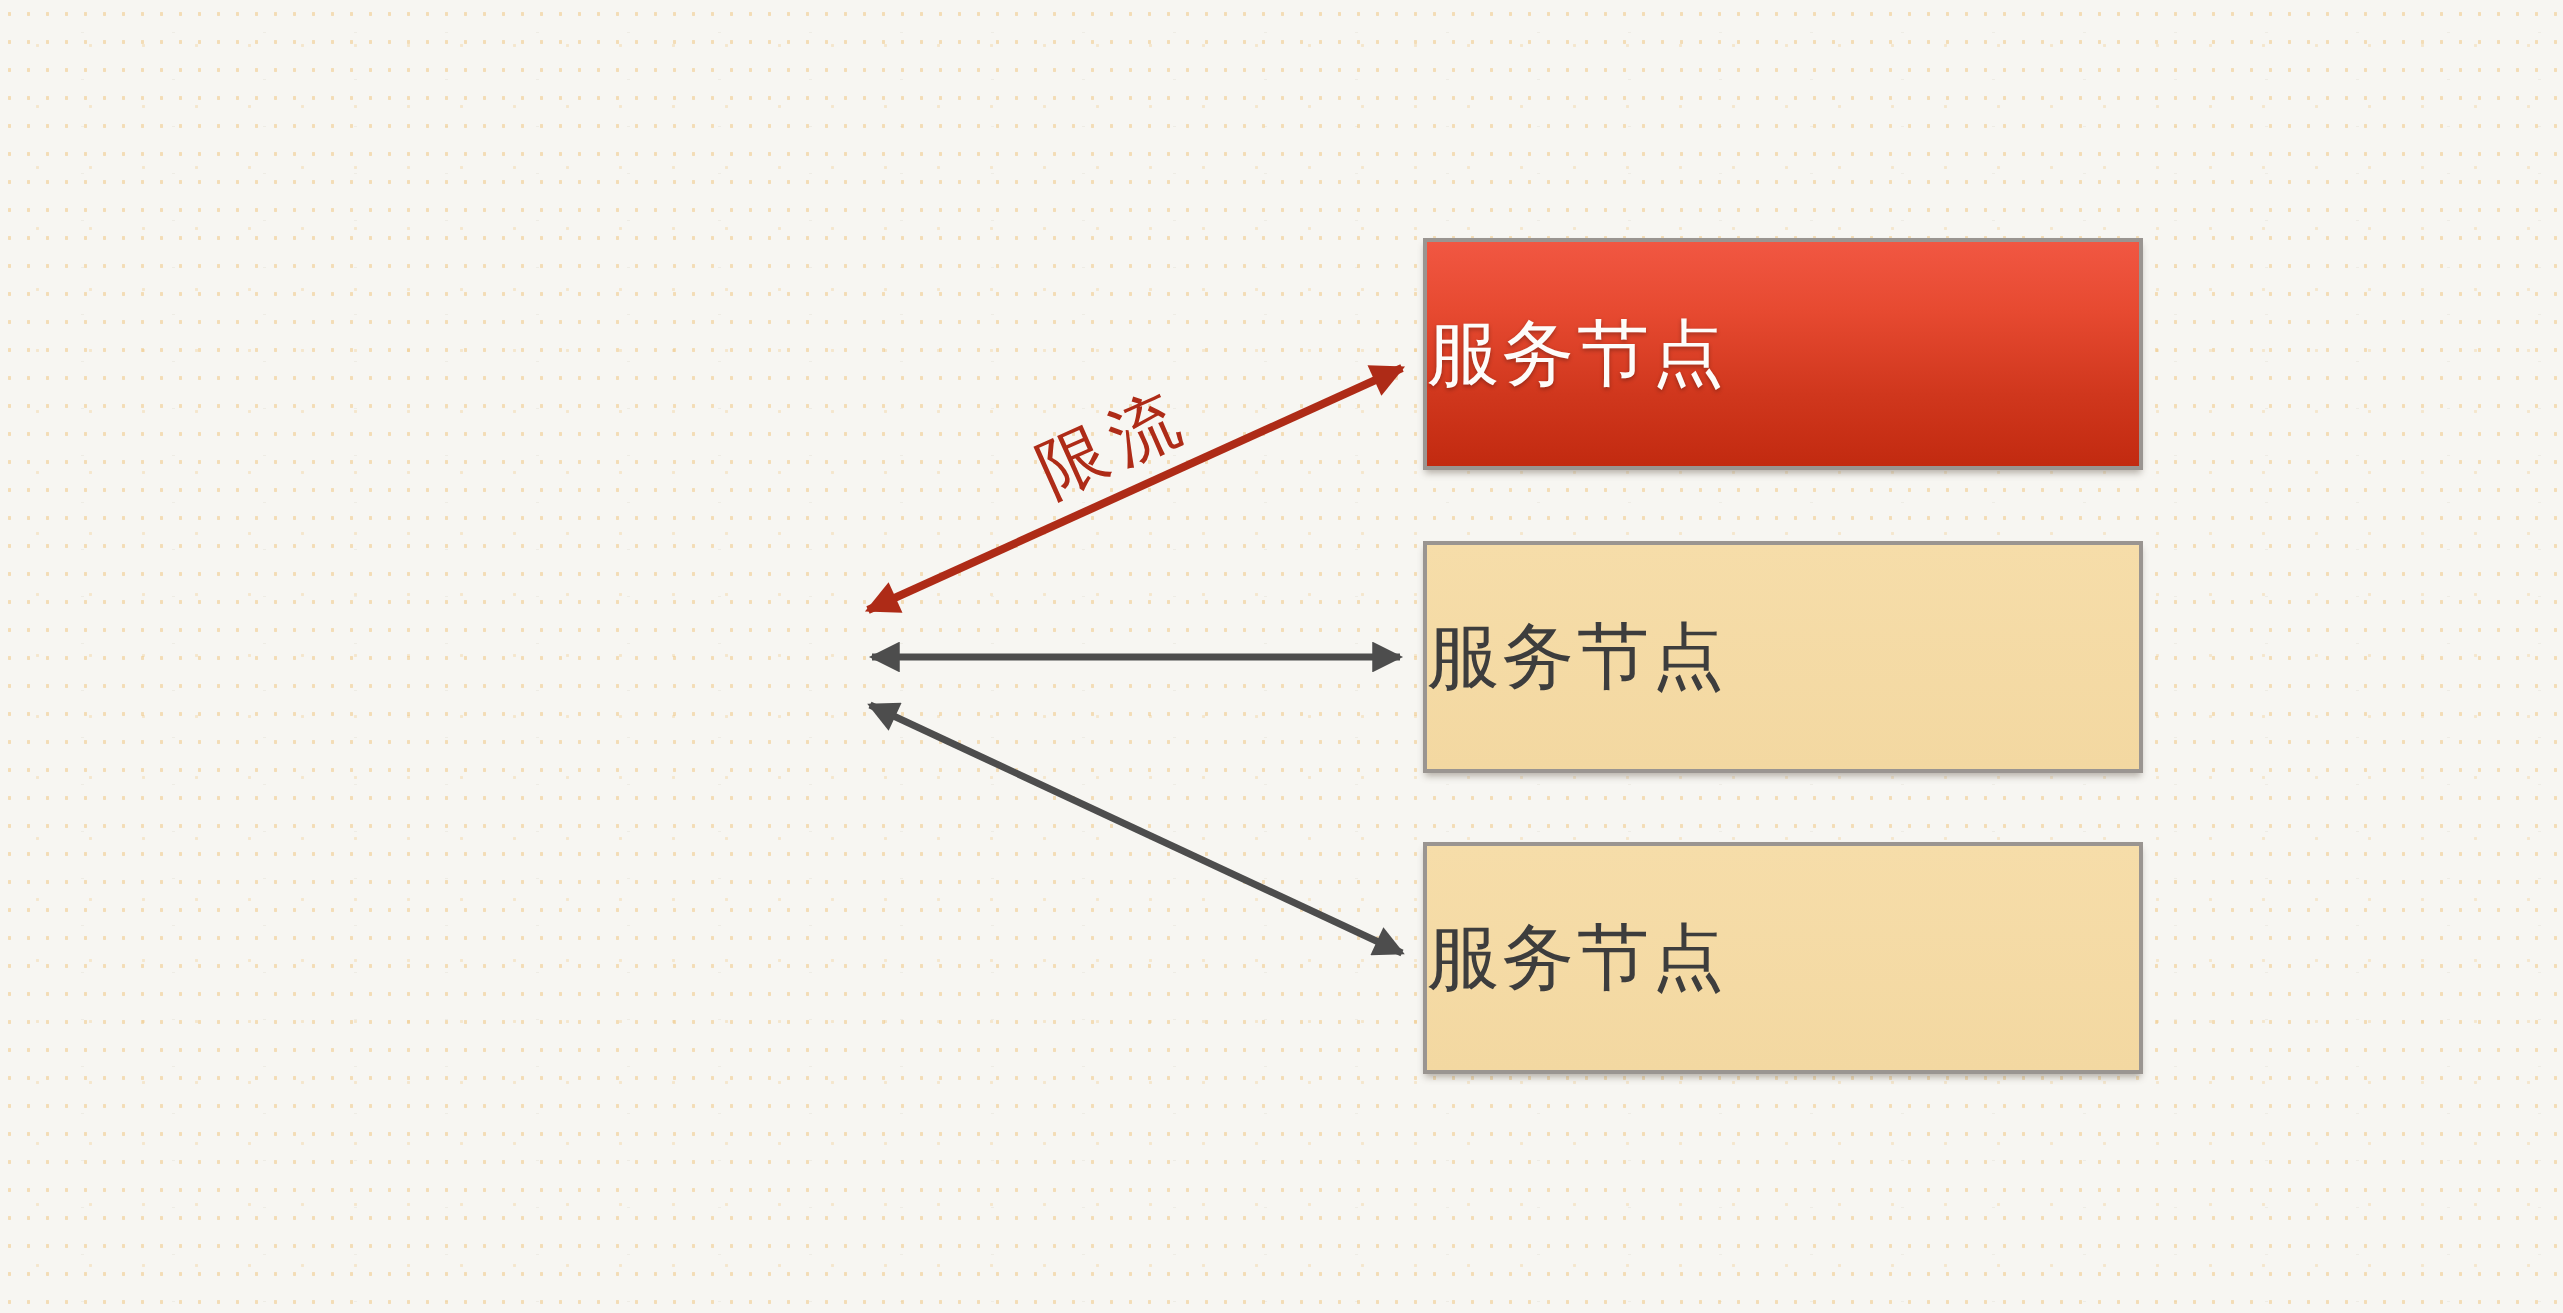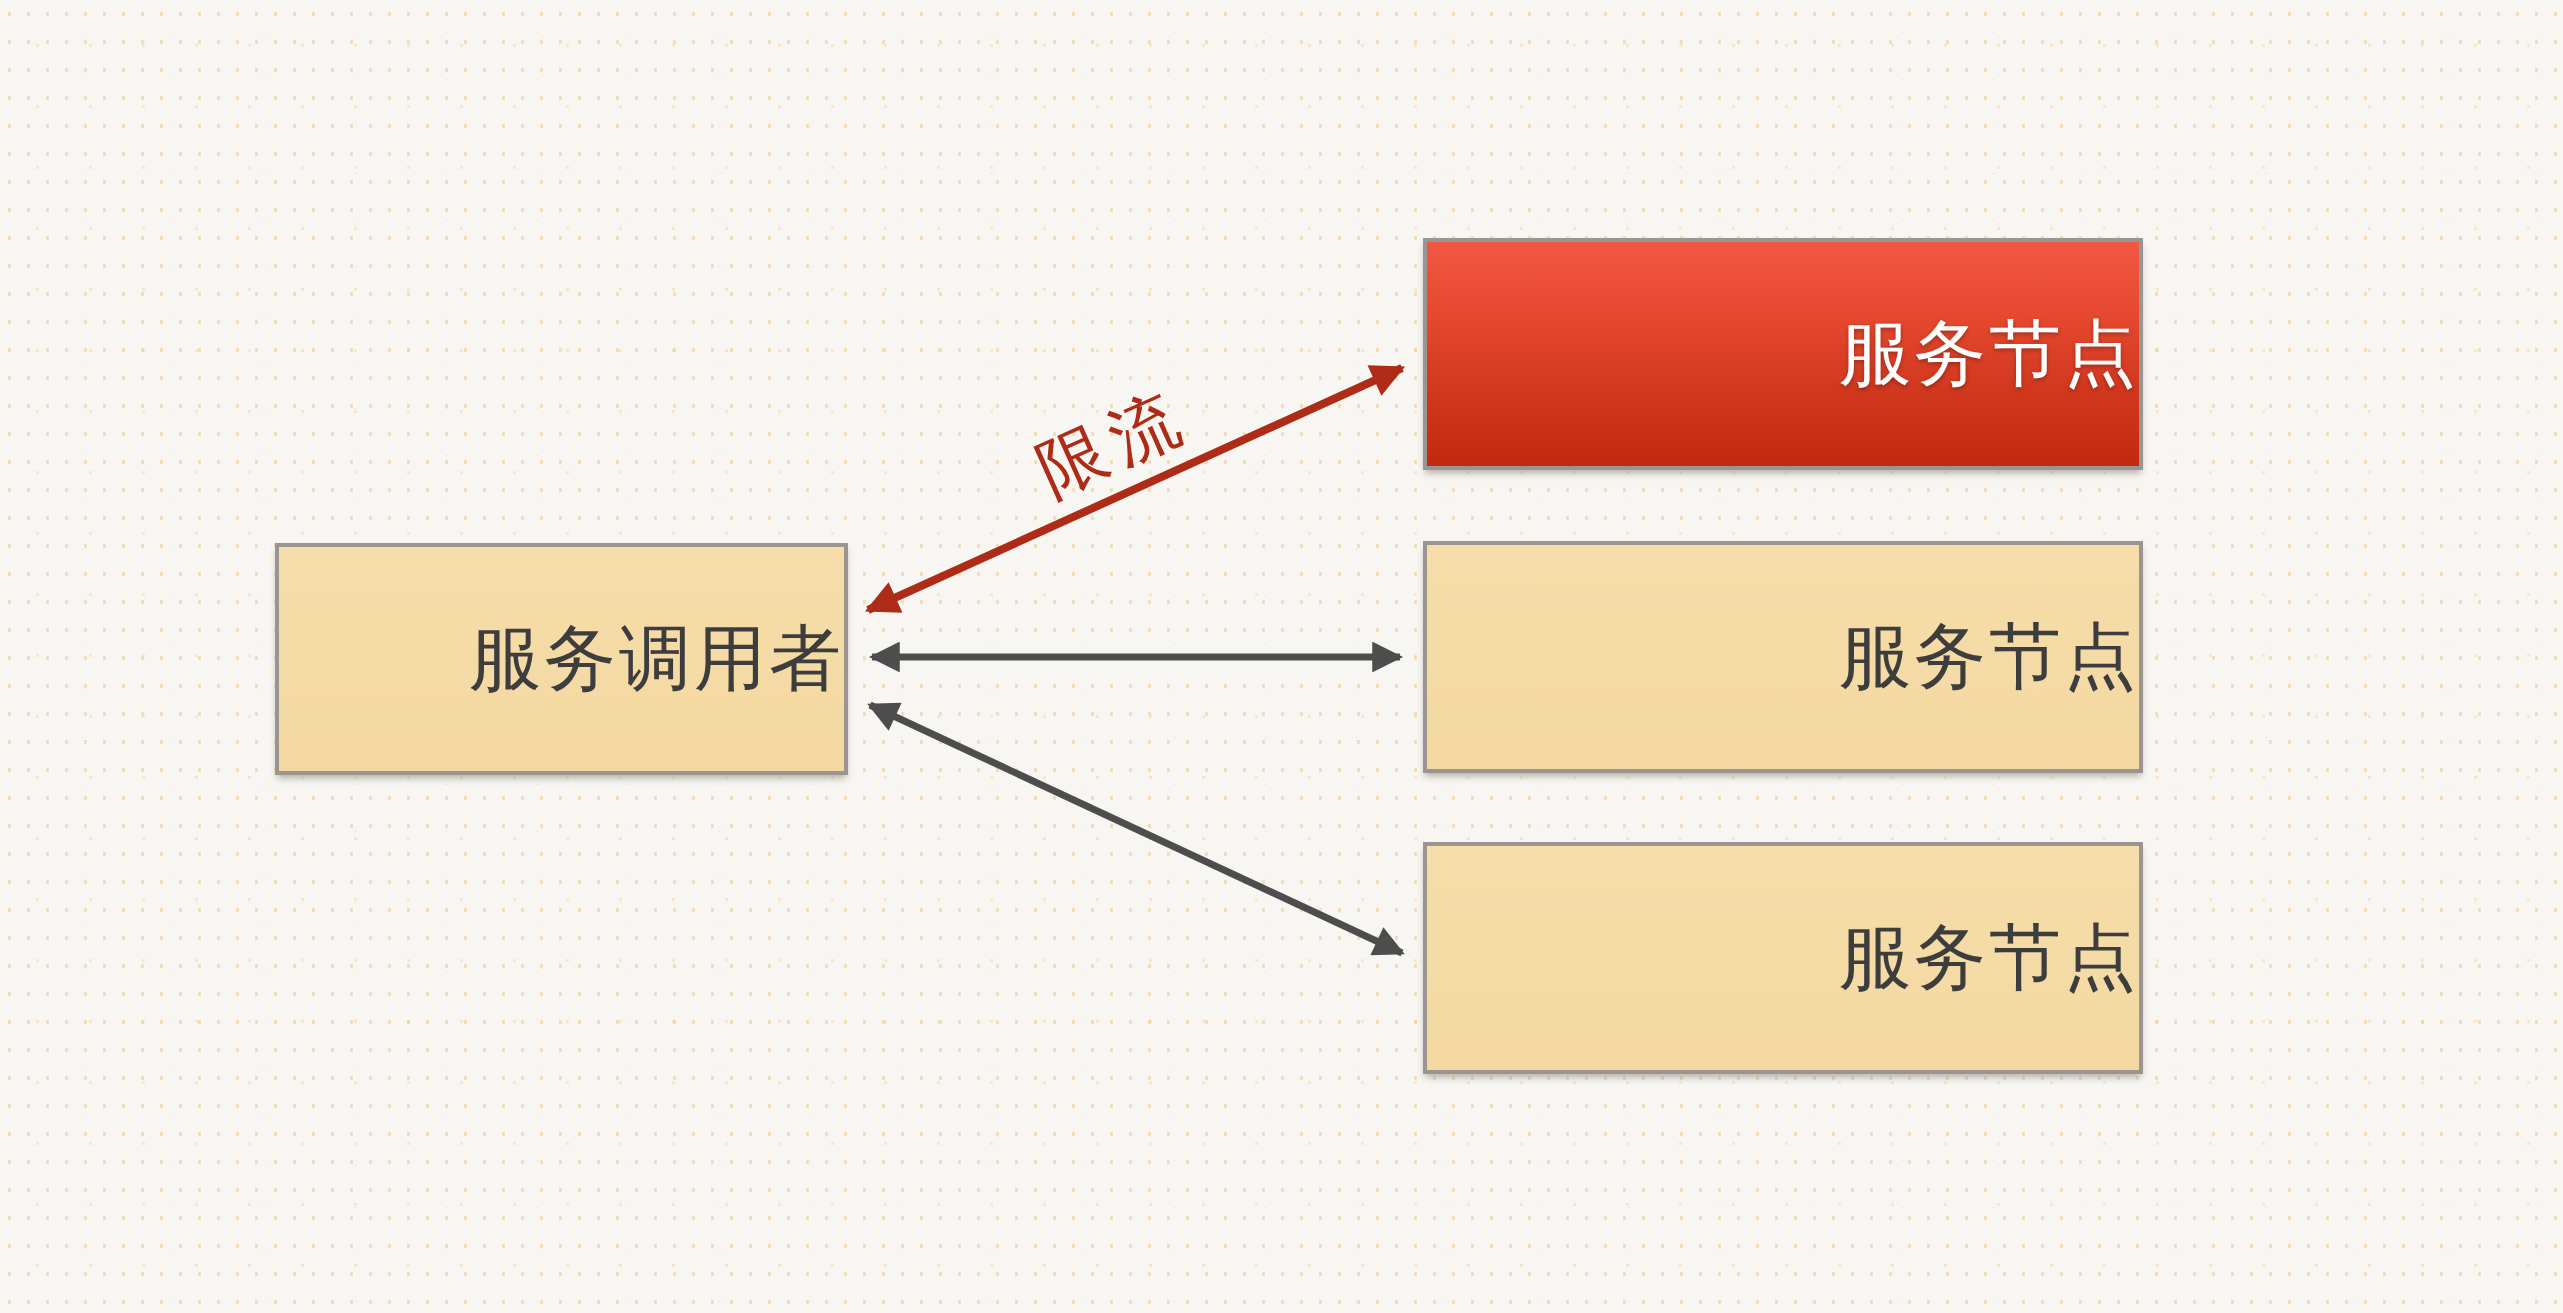--- a/index.html
+++ b/index.html
@@ -32,21 +32,21 @@
     height: 1313px;
     pointer-events: none;
   }
 
   .node-box {
     position: absolute;
     box-sizing: border-box;
     border: 4px solid #9a9591;
     display: flex;
     align-items: center;
-    justify-content: flex-end;
+    justify-content: flex-start;
     box-shadow: 0 5px 7px -2px rgba(95, 85, 70, 0.45);
   }
 
   .node-box .node-label {
     font-size: 72px;
     letter-spacing: 3px;
     color: #3d3d3d;
     white-space: nowrap;
   }
 
@@ -94,23 +94,20 @@
       </marker>
     </defs>
 
     <line x1="868" y1="610" x2="1402" y2="368" stroke="#ae2b17" stroke-width="8" marker-start="url(#head-red)" marker-end="url(#head-red)"></line>
 
     <line x1="872" y1="657" x2="1400" y2="657" stroke="#4d4d4d" stroke-width="7" marker-start="url(#head-gray)" marker-end="url(#head-gray)"></line>
 
     <line x1="870" y1="705" x2="1402" y2="953" stroke="#4d4d4d" stroke-width="7" marker-start="url(#head-gray)" marker-end="url(#head-gray)"></line>
   </svg>
 
-  <div id="caller-box" class="node-box tan-fill">
-    <span class="node-label">服务调用者</span>
-  </div>
 
   <div id="node-box-1" class="node-box red-fill">
     <span class="node-label">服务节点</span>
   </div>
 
   <div id="node-box-2" class="node-box tan-fill">
     <span class="node-label">服务节点</span>
   </div>
 
   <div id="node-box-3" class="node-box tan-fill">

